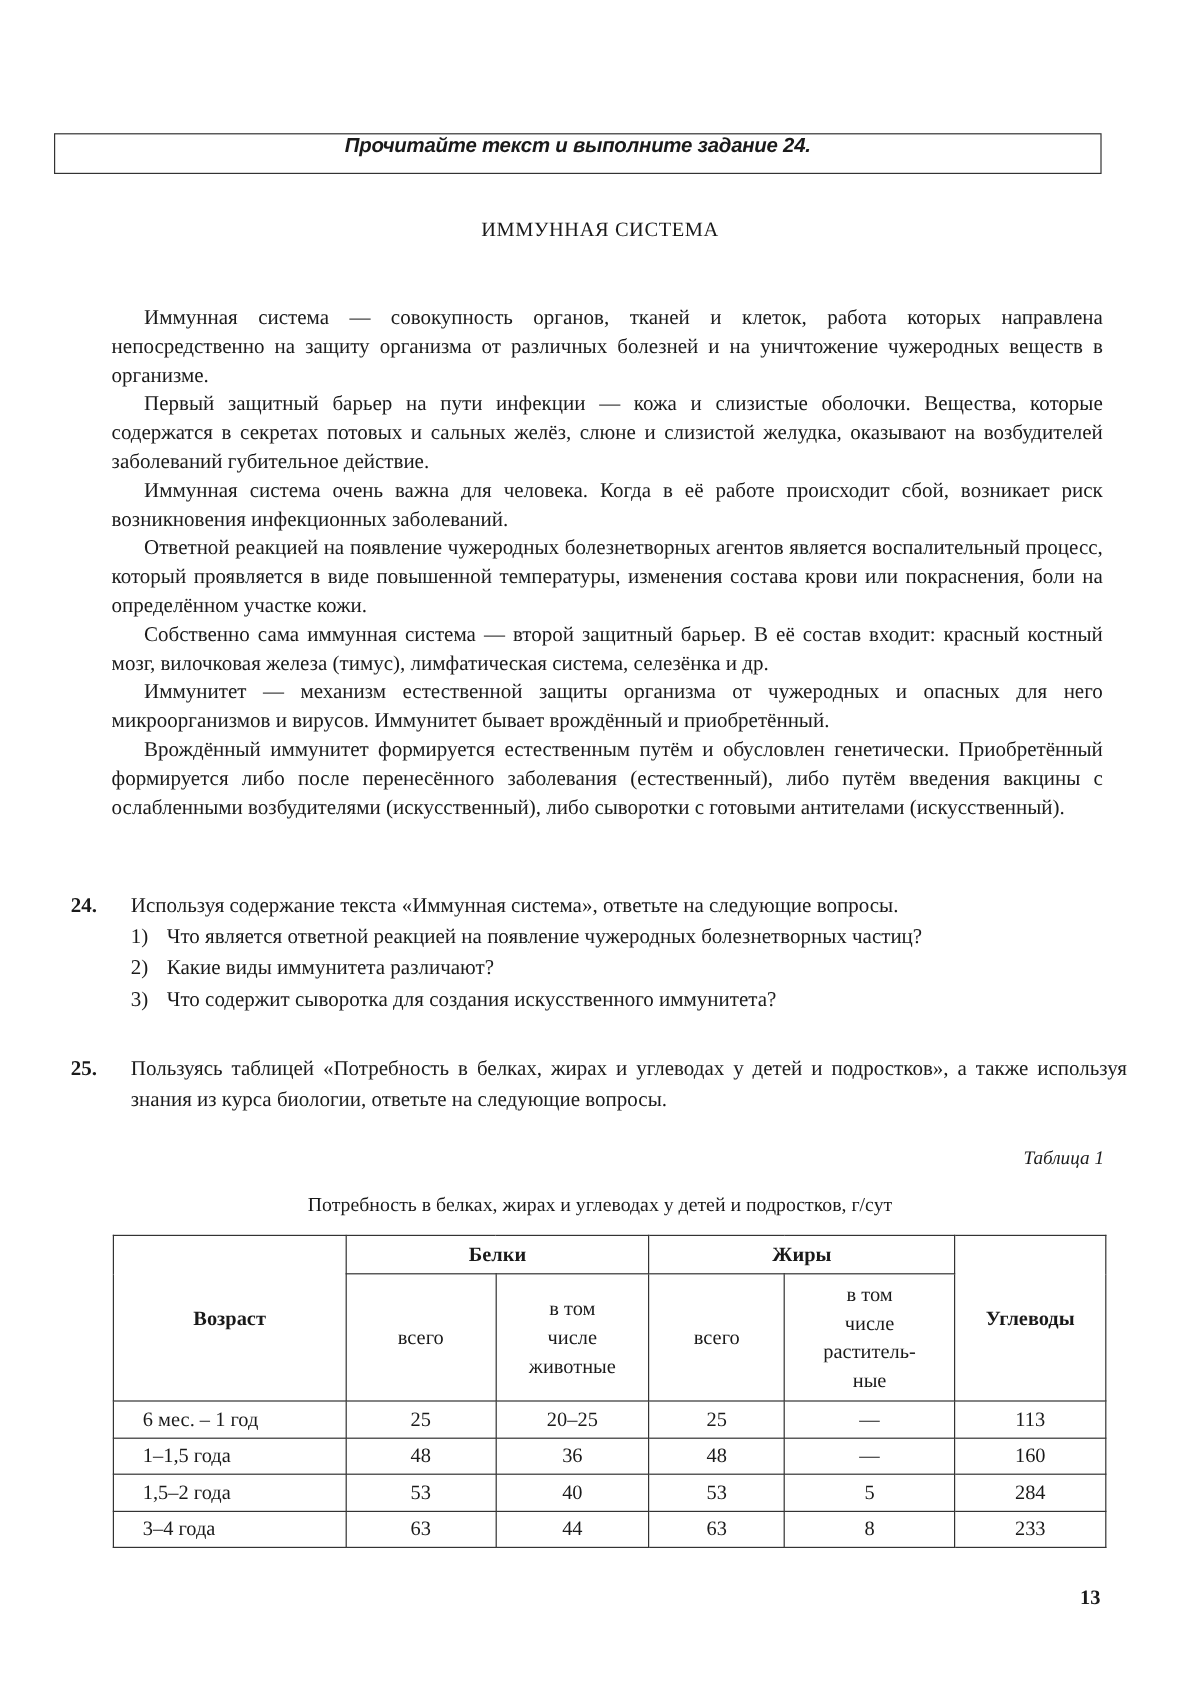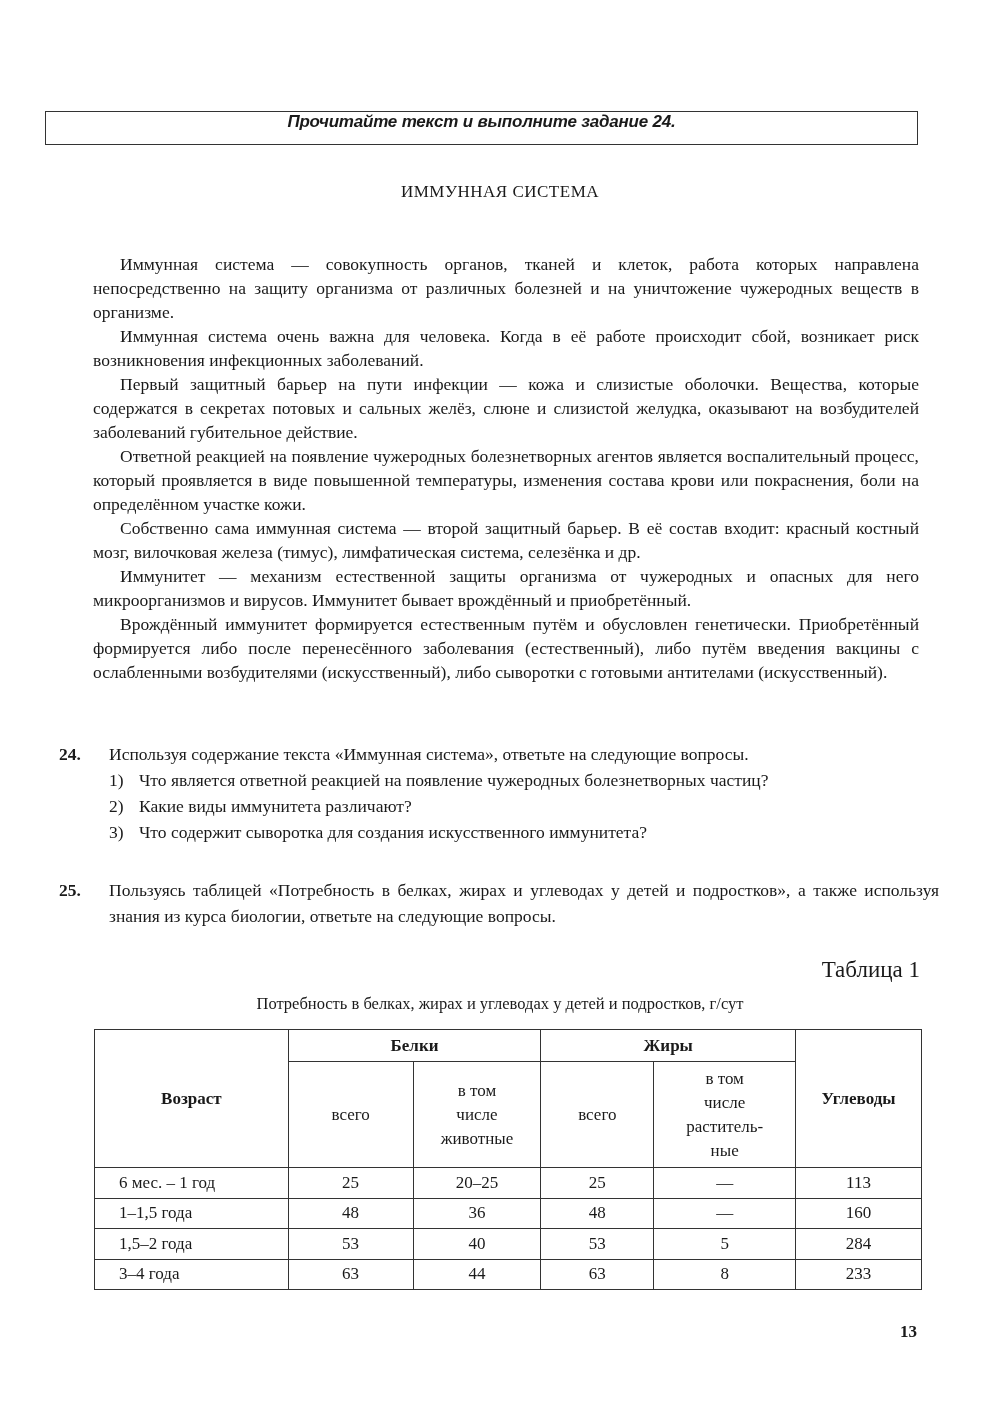--- a/index.html
+++ b/index.html
@@ -11,21 +11,21 @@
                 font-size: 17px; letter-spacing: -0.2px; }
   .article-title { position: absolute; left: 0; width: 1000px; top: 182px; text-align: center;
                    font-size: 17px; letter-spacing: 0.5px; }
   .article { position: absolute; left: 93px; top: 211px; width: 826px; font-size: 17.5px; line-height: 24px; text-align: justify; margin-top: 41px; }
   .article p { margin: 0 0 0 0; text-indent: 27px; }
   .task { position: absolute; left: 59px; width: 880px; font-size: 17.5px; line-height: 26px; }
   .task-num { position: absolute; left: 0; top: 0; font-weight: bold; }
   .task-body { margin-left: 50px; }
   .task-q { display: flex; }
   .task-q .qn { width: 30px; flex: none; }
-  .table-label { position: absolute; right: 80px; top: 957px; font-size: 23px; }
+  .table-label { position: absolute; right: 80px; top: 957px; font-style: italic; font-size: 16px; }
   .table-title { position: absolute; left: 0; width: 1000px; top: 994px; text-align: center; font-weight: normal; font-size: 16.5px; }
   table.data { position: absolute; left: 94px; top: 1029px; width: 828px; border-collapse: collapse; font-size: 17px; }
   table.data th, table.data td { border: 1.3px solid #333; padding: 0; text-align: center; vertical-align: middle; }
   table.data th { font-weight: normal; }
   table.data th.bold { font-weight: bold; margin-left: 28px; }
   table.data td { height: 29.5px; }
   table.data td.age { text-align: left; padding-left: 24px; }
   .sub { line-height: 24px; }
   .page-num { position: absolute; left: 900px; top: 1322px; font-weight: bold; font-size: 17px; }
 </style>
@@ -33,22 +33,22 @@
 <body>
 
 <div class="instr-box">
   <span class="instr-text">Прочитайте текст и выполните задание 24.</span>
 </div>
 
 <div class="article-title">ИММУННАЯ СИСТЕМА</div>
 
 <div class="article">
   <p>Иммунная система — совокупность органов, тканей и клеток, работа которых направлена непосредственно на защиту организма от различных болезней и на уничтожение чужеродных веществ в организме.</p>
+  <p>Первый защитный барьер на пути инфекции — кожа и слизистые оболочки. Вещества, которые содержатся в секретах потовых и сальных желёз, слюне и слизистой желудка, оказывают на возбудителей заболеваний губительное действие.</p>
   <p>Иммунная система очень важна для человека. Когда в её работе происходит сбой, возникает риск возникновения инфекционных заболеваний.</p>
-  <p>Первый защитный барьер на пути инфекции — кожа и слизистые оболочки. Вещества, которые содержатся в секретах потовых и сальных желёз, слюне и слизистой желудка, оказывают на возбудителей заболеваний губительное действие.</p>
   <p>Ответной реакцией на появление чужеродных болезнетворных агентов является воспалительный процесс, который проявляется в виде повышенной температуры, изменения состава крови или покраснения, боли на определённом участке кожи.</p>
   <p>Собственно сама иммунная система — второй защитный барьер. В её состав входит: красный костный мозг, вилочковая железа (тимус), лимфатическая система, селезёнка и др.</p>
   <p>Иммунитет — механизм естественной защиты организма от чужеродных и опасных для него микроорганизмов и вирусов. Иммунитет бывает врождённый и приобретённый.</p>
   <p>Врождённый иммунитет формируется естественным путём и обусловлен генетически. Приобретённый формируется либо после перенесённого заболевания (естественный), либо путём введения вакцины с ослабленными возбудителями (искусственный), либо сыворотки с готовыми антителами (искусственный).</p>
 </div>
 
 <div class="task" style="top:741px;">
   <span class="task-num">24.</span>
   <div class="task-body">
     <div>Используя содержание текста «Иммунная система», ответьте на следующие вопросы.</div>

